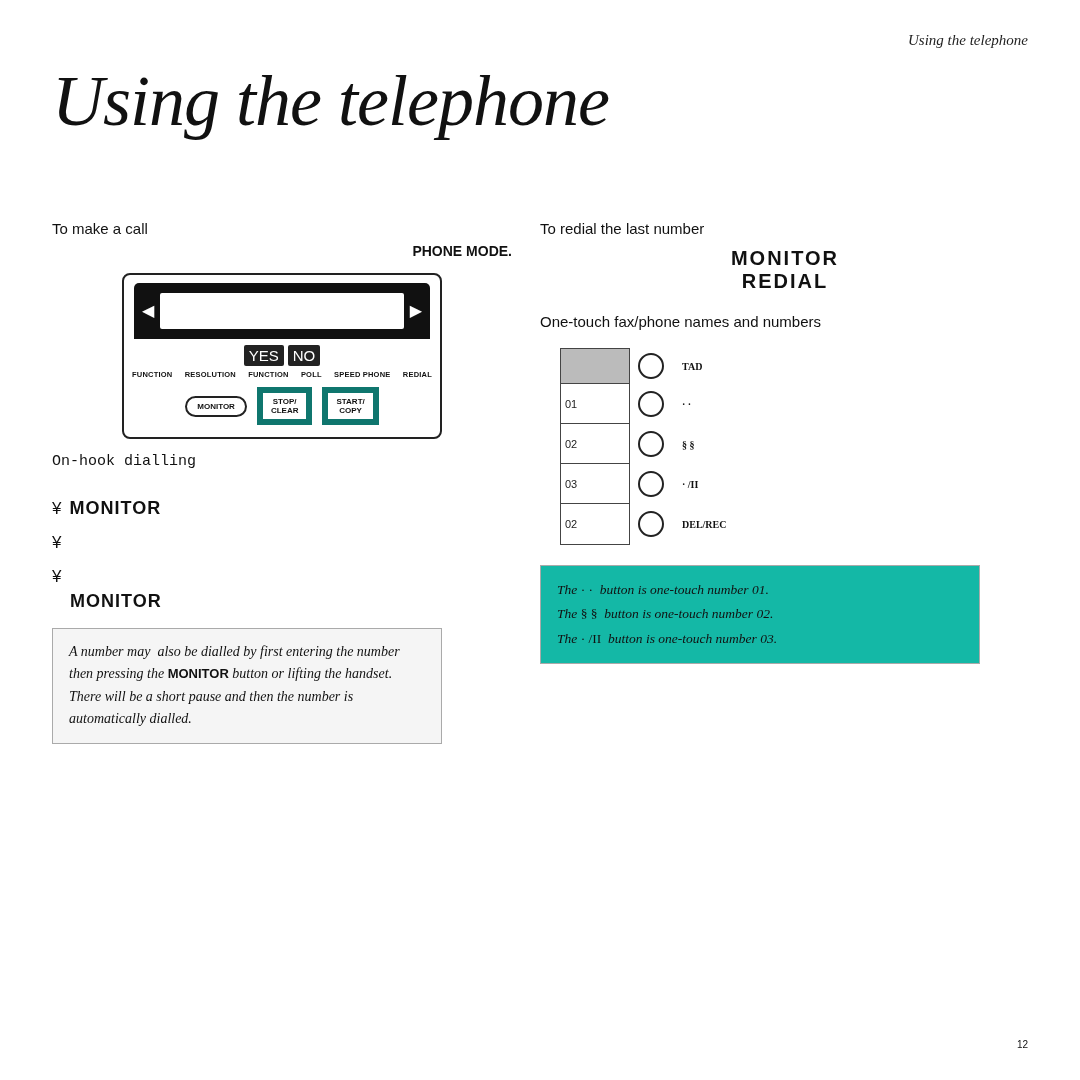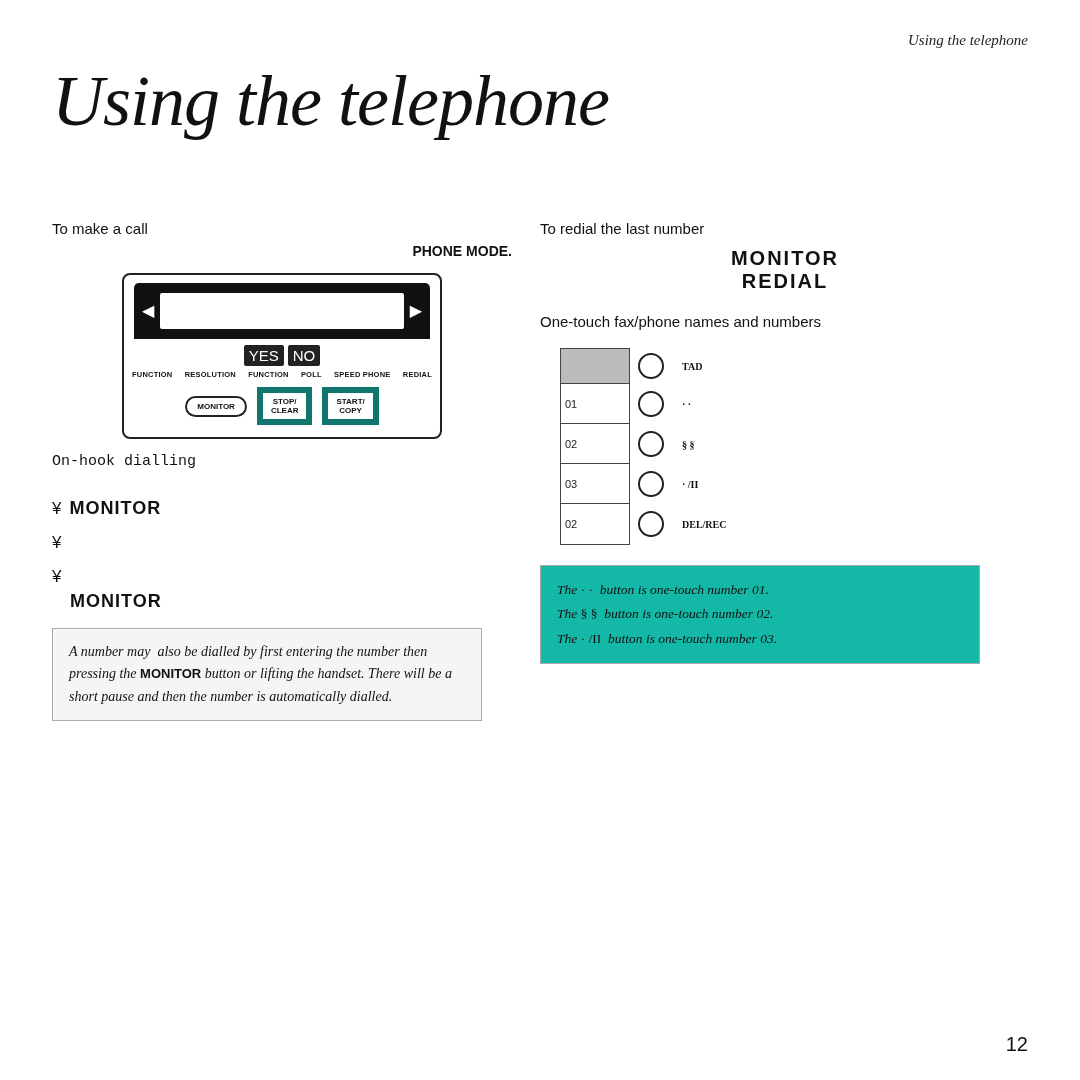--- a/index.html
+++ b/index.html
@@ -194,21 +194,21 @@
 
     .note-box {
       border: 1px solid #aaa;
       background: #f5f5f5;
       padding: 12px 16px;
       margin-top: 16px;
       font-size: 14px;
       font-style: italic;
       font-family: 'Times New Roman', Times, serif;
       line-height: 1.6;
-      width: 430px;
+      width: 390px;
     }
 
     .note-box .mono {
       font-style: normal;
       font-family: Arial, sans-serif;
       font-weight: bold;
       font-size: 13px;
     }
 
     .monitor-redial-block {
@@ -295,23 +295,23 @@
 
     .info-box .bold-mono {
       font-style: normal;
       font-family: Arial, sans-serif;
       font-weight: bold;
       font-size: 12px;
     }
 
     .page-number {
       position: absolute;
-      bottom: 24px;
+      bottom: 30px;
       right: 52px;
-      font-size: 20px;
+      font-size: 10px;
       font-family: Arial, sans-serif;
     }
 
     .spacer { height: 10px; }
   </style>
 </head>
 <body>
 
 <div class="header-italic">Using the telephone</div>
 

